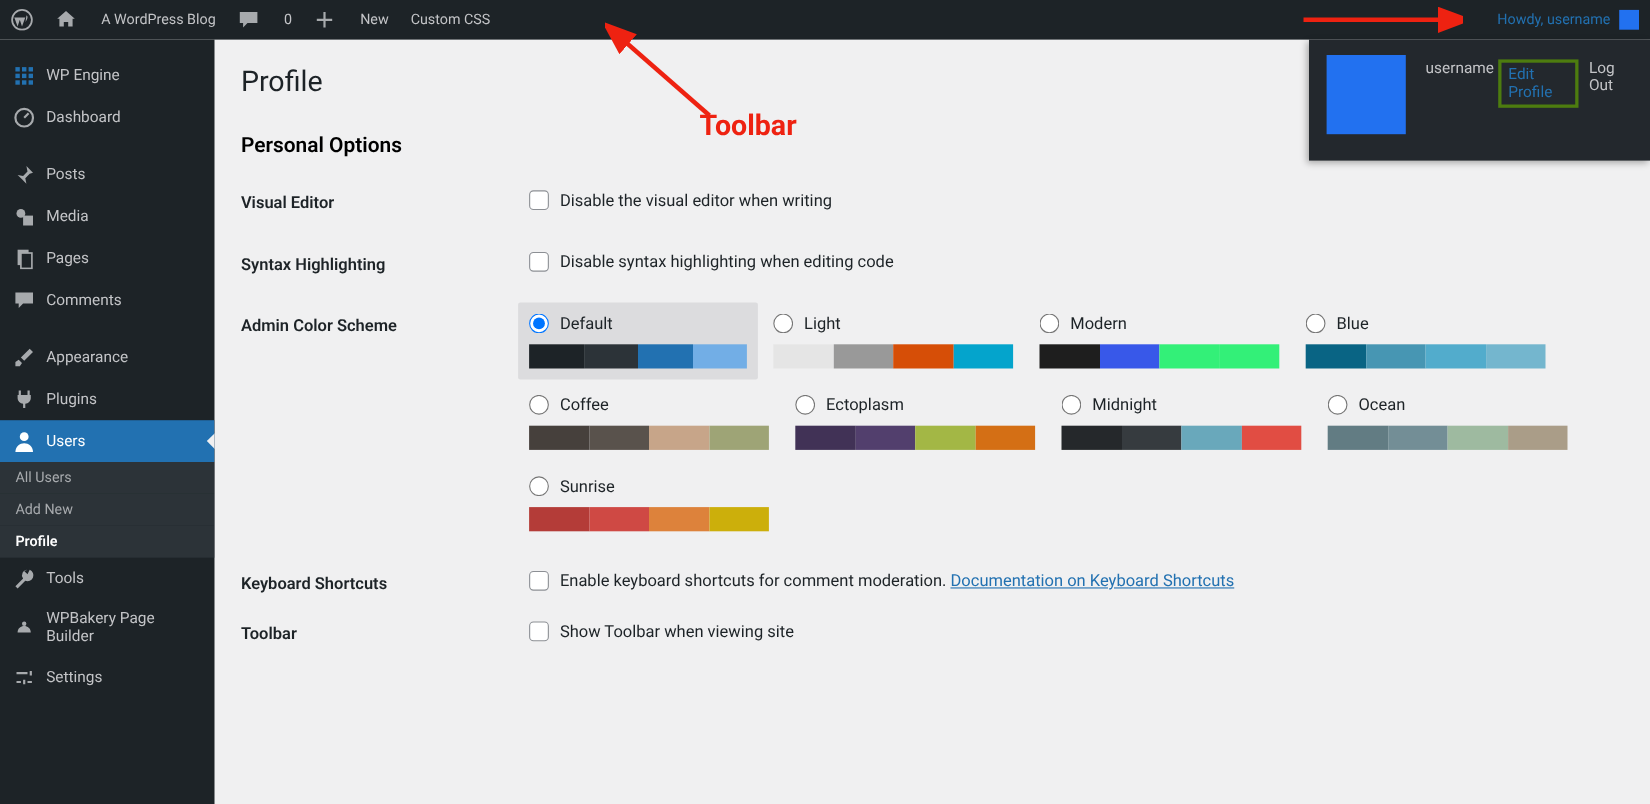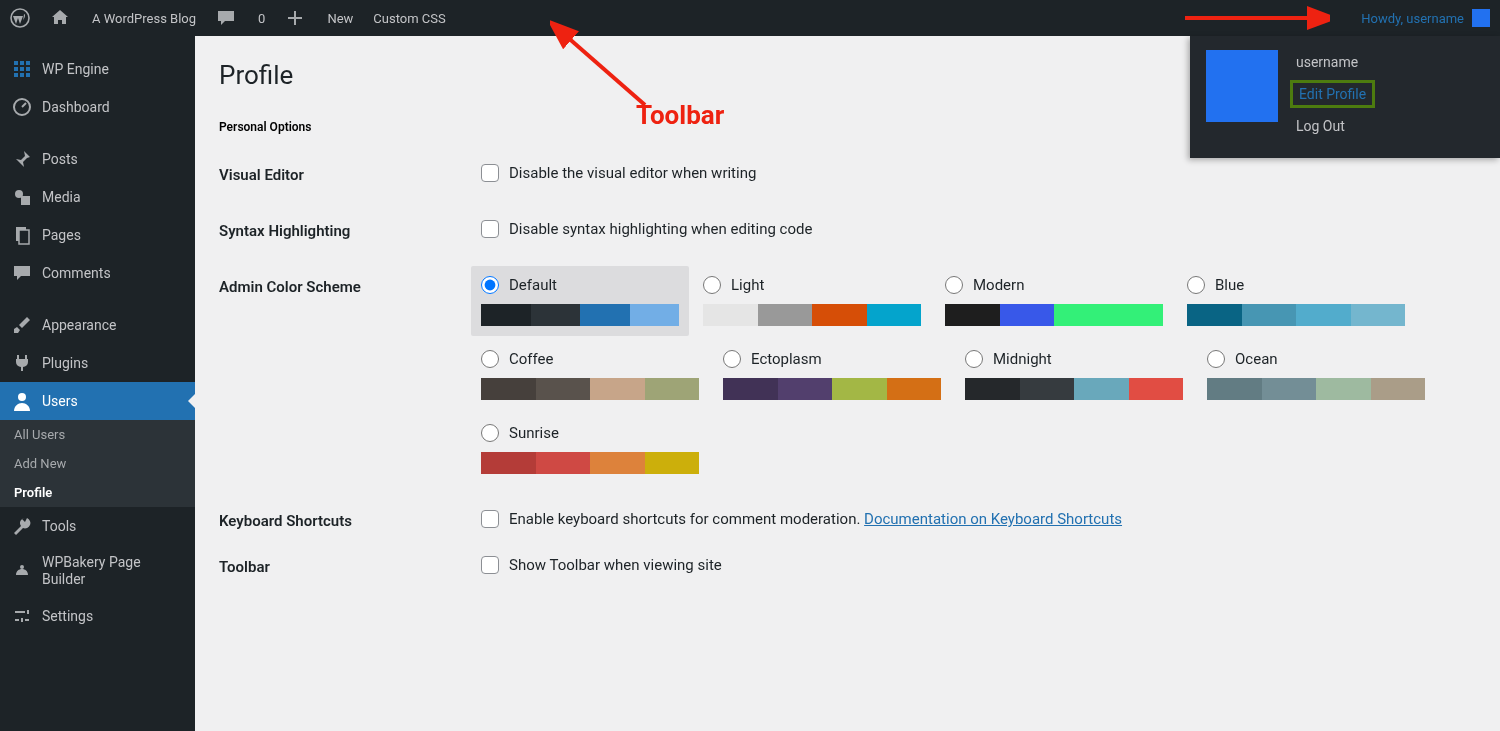--- a/index.html
+++ b/index.html
@@ -8,36 +8,36 @@
   .adminbar { position: absolute; top:0; left:0; right:0; height:36px; background:#1d2327; color:#c3c4c7; display:flex; align-items:center; font-size:13px; z-index:100; }
   .adminbar-left { display:flex; align-items:center; height:100%; }
   .adminbar .ab-item { display:flex; align-items:center; height:36px; padding:0 10px; color:#c3c4c7; gap:22px; }
   .adminbar .ab-item svg { width:20px; height:20px; }
   .adminbar-right { margin-left:auto; display:flex; align-items:center; height:100%; }
   .howdy { color:#2271b1; display:flex; align-items:center; gap:8px; padding:0 10px; }
   .avatar-sm { width:18px; height:18px; background:#2271f0; }
   
   .user-dropdown { position:absolute; top:36px; right:0; width:310px; background:#23282d; color:#c3c4c7; padding:14px 16px 24px; display:flex; gap:18px; align-items:flex-start; z-index:200; box-shadow:-2px 2px 6px rgba(0,0,0,.3);}
   .user-dropdown .avatar-lg { width:72px; height:72px; background:#2271f0; flex:none; }
-  .user-dropdown .uinfo { display:flex; flex-direction:column; gap:10px; padding-top:4px; font-size:14px;}
+  .user-dropdown .uinfo { display:flex; flex-direction:row; gap:10px; padding-top:4px; font-size:14px;}
   .user-dropdown .uinfo a { color:#2271b1; text-decoration:none; }
   .edit-profile-hl { border:3px solid #4d7c0f; padding:3px 6px; display:inline-block; margin-left:-6px;}
   
   .sidebar { position:absolute; top:36px; left:0; bottom:0; width:195px; background:#1d2327; color:#c3c4c7; font-size:14px; overflow:hidden;}
   .sidebar .sep { height:14px; }
   .side-item { display:flex; align-items:center; gap:10px; padding:9px 12px; color:#c3c4c7; }
   .side-item.active { background:#2271b1; color:#fff; position:relative;}
   .side-item.active::after{ content:""; position:absolute; right:-1px; top:50%; transform:translateY(-50%); border:8px solid transparent; border-right-color:#f0f0f1;}
   .side-item svg { width:20px; height:20px; flex:none; }
   .sub-item { padding:7px 12px 7px 14px; font-size:13px; color:#a7aaad; background:#2c3338;}
   .sub-item.current { color:#fff; font-weight:600;}
   
   .content { position:absolute; top:36px; left:195px; right:0; bottom:0; padding:24px 24px 0; overflow:hidden;}
   h1.page-title { font-size:26px; font-weight:400; color:#1d2327; margin-bottom:22px; }
-  h2.section { font-size:12px; font-weight:600; margin-bottom:30px;margin-top:30px; }
+  h2.section { font-size:19px; font-weight:600; margin-bottom:30px;margin-top:30px; }
   .form-row { display:flex; align-items:flex-start; margin-bottom:36px; }
   .form-row.tight { margin-bottom:26px; }
   .form-label { width:262px; flex:none; font-weight:600; font-size:15px; color:#1d2327; padding-top:2px;}
   .form-field { flex:1; font-size:15px; color:#1d2327; }
   .chk { display:flex; align-items:flex-end; gap:10px; }
   .chk input[type=checkbox]{ width:18px; height:18px; border-radius:4px; border:1.5px solid #8c8f94; appearance:none; background:#fff;}
   .chk a { color:#2271b1; text-decoration:underline;}
   
   .schemes { display:flex; flex-wrap:wrap; gap:24px 24px; max-width:1000px;}
   .scheme { width:218px; }

